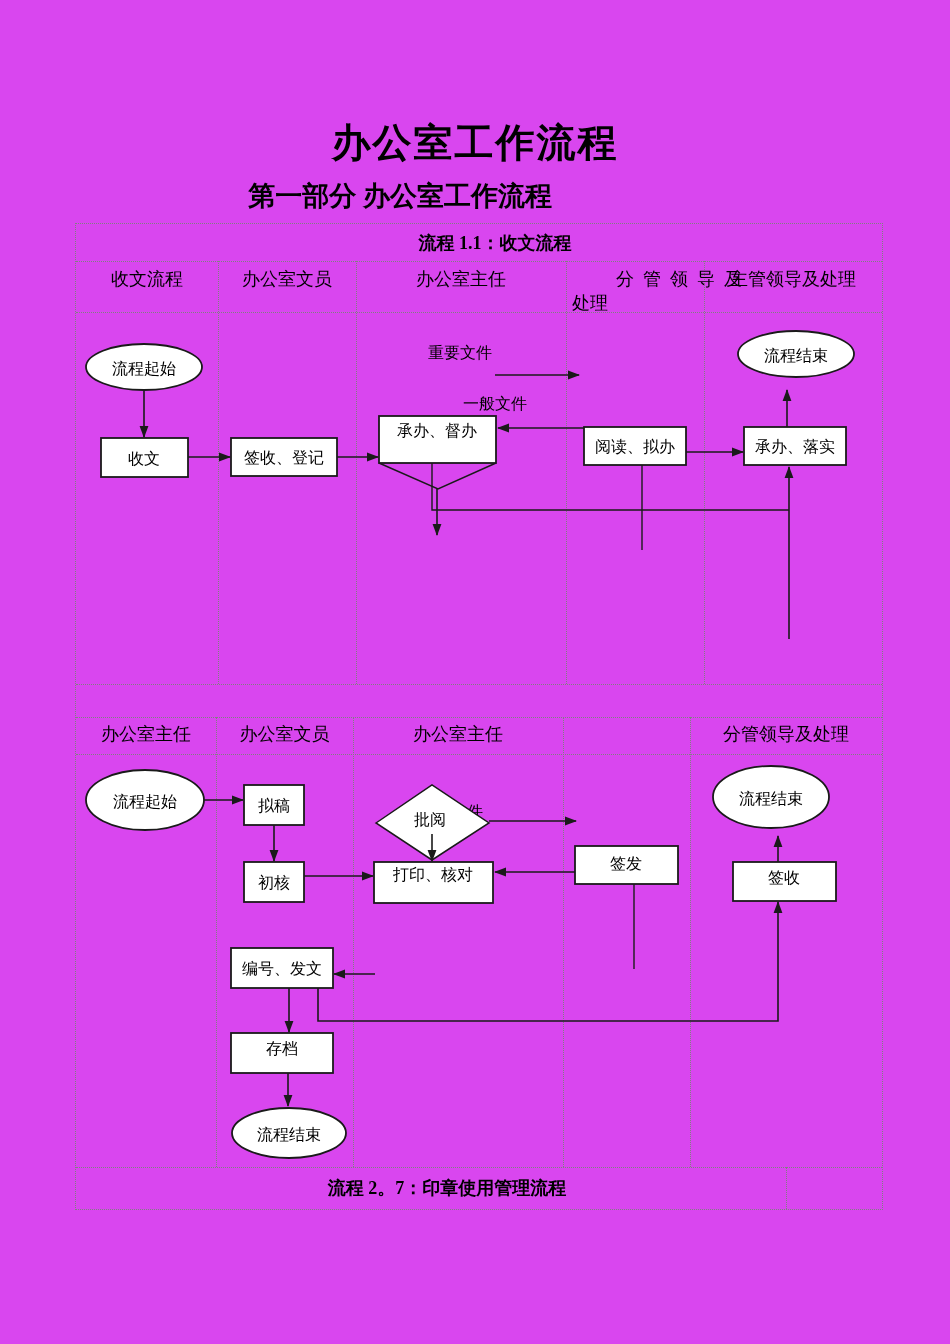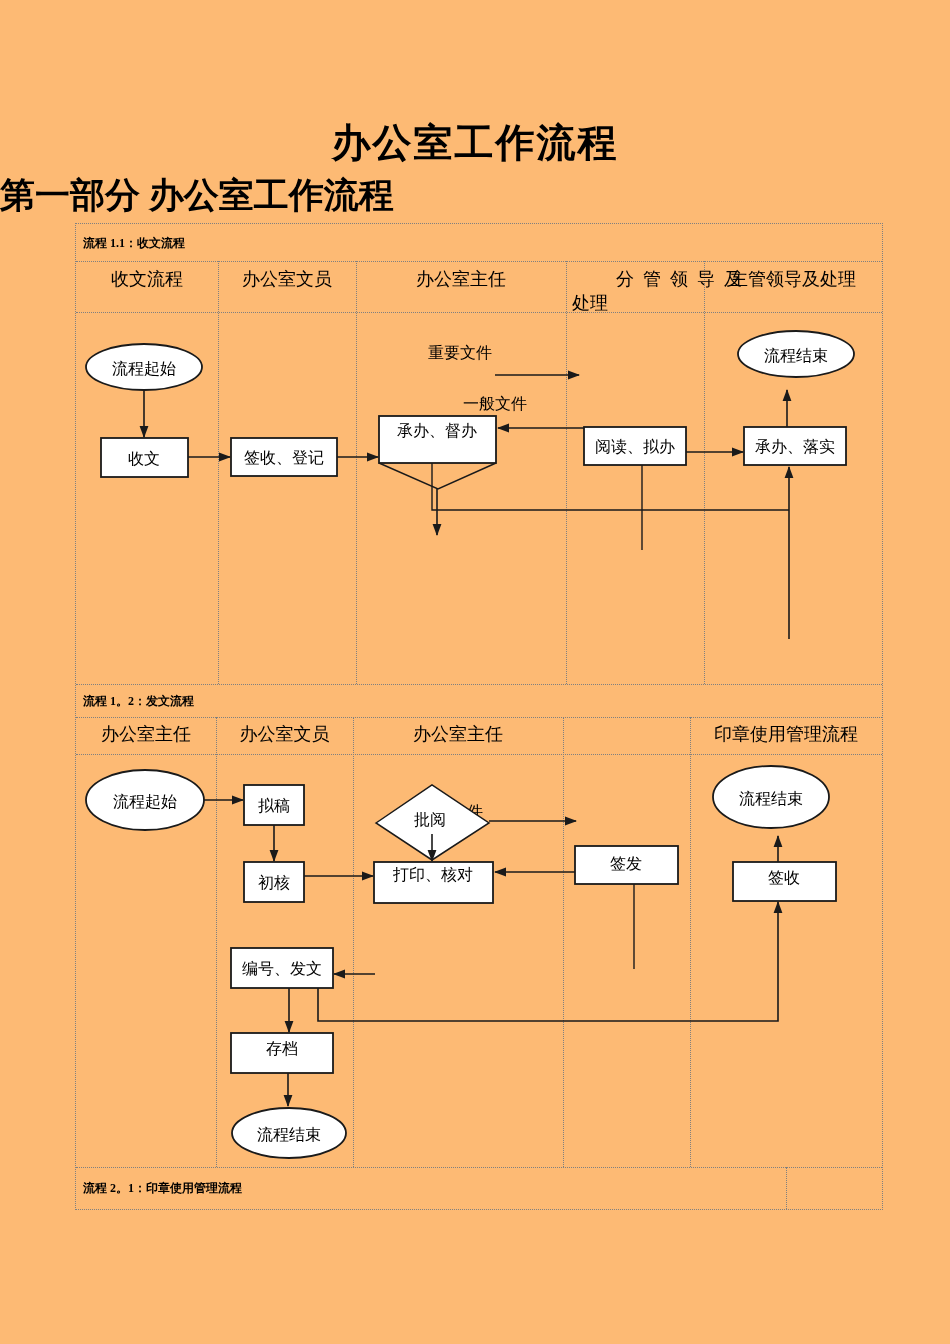--- a/index.html
+++ b/index.html
@@ -1,38 +1,38 @@
 <!DOCTYPE html>
 <html><head>
 <meta charset="utf-8">
 <style>
   html,body{margin:0;padding:0;background:#ffffff;}
   .doc{
-    position:relative; width:950px; height:1344px; background:#fdba74;
+    position:relative; width:950px; height:1344px; background:#d946ef;
     font-family:"Liberation Serif", serif; color:#000; overflow:hidden;
   }
   .doc-title{
     position:absolute; left:0; top:120px; width:950px; text-align:center;
     font-family:"Liberation Sans", sans-serif; font-weight:bold;
     font-size:39px; letter-spacing:2px; line-height:46px;
   }
   .doc-subtitle{
-    position:absolute; left:0; top:180px; width:800px; text-align:left;
+    position:absolute; left:0; top:180px; width:800px; text-align:center;
     font-family:"Liberation Serif", serif; font-weight:bold;
-    font-size:35px; line-height:32px;
+    font-size:27px; line-height:32px;
   }
   .wtable{
     position:absolute; left:75px; top:223px; width:806px; height:985px;
     border:1px dotted #808080; box-sizing:content-box;
   }
   .hline{position:absolute; left:0; width:806px; height:0; border-top:1px dotted #808080;}
   .vline{position:absolute; width:0; border-left:1px dotted #808080;}
   .sec-title{
-    position:absolute; left:7px; width:806px; 
-    font-weight:bold; font-size:12px;
+    position:absolute; left:16px; width:806px; text-align:center;
+    font-weight:bold; font-size:18px;
   }
   .hcell{
     position:absolute; text-align:center; font-weight:normal; font-size:18px;
     box-sizing:border-box;
   }
   .c4span{display:block; text-align:left; padding-left:6px; letter-spacing:9px; white-space:nowrap;margin-left:44px;}
   .c4span2{display:block; text-align:left; padding-left:6px;}
   .fc-svg{position:absolute; left:0;}
   svg text{
     font-family:"Liberation Serif", serif; font-size:16px; fill:#000000; stroke:none;
@@ -123,27 +123,26 @@
         <text x="559" y="134" text-anchor="middle" dominant-baseline="central">阅读、拟办</text>
 
         <rect class="shape" x="668" y="115" width="102" height="38"></rect>
         <text x="719" y="134" text-anchor="middle" dominant-baseline="central">承办、落实</text>
 
         <ellipse class="shape" cx="720" cy="42" rx="58" ry="23"></ellipse>
         <text x="720" y="43" text-anchor="middle" dominant-baseline="central">流程结束</text>
       </g>
     </svg>
 
-    <div class="sec-title" style="top:462px; line-height:30px">流程 1。2：发文流程</div>
 
     <div class="hcell" style="left:0;   top:498px; width:140px">办公室主任</div>
     <div class="hcell" style="left:140px; top:498px; width:137px">办公室文员</div>
     <div class="hcell" style="left:277px; top:498px; width:210px">办公室主任</div>
     <div class="hcell" style="left:487px; top:498px; width:127px"></div>
-    <div class="hcell" style="left:614px; top:498px; width:192px">印章使用管理流程</div>
+    <div class="hcell" style="left:614px; top:498px; width:192px">分管领导及处理</div>
 
     <svg class="fc-svg" style="top:532px" width="806" height="411" viewBox="0 0 806 411">
       <defs>
         <marker id="arr2" viewBox="0 0 12 10" markerWidth="12" markerHeight="10" refX="11" refY="5" orient="auto" markerUnits="userSpaceOnUse">
           <path d="M0,0.6 L12,5 L0,9.4 Z" fill="#1a1a1a"></path>
         </marker>
       </defs>
 
       <text x="399" y="55" text-anchor="middle" dominant-baseline="central">件</text>
 
@@ -191,16 +190,16 @@
         <text x="206" y="212" text-anchor="middle" dominant-baseline="central">编号、发文</text>
 
         <rect class="shape" x="155" y="277" width="102" height="40"></rect>
         <text x="206" y="292" text-anchor="middle" dominant-baseline="central">存档</text>
 
         <ellipse class="shape" cx="213" cy="377" rx="57" ry="25"></ellipse>
         <text x="213" y="378" text-anchor="middle" dominant-baseline="central">流程结束</text>
       </g>
     </svg>
 
-    <div class="sec-title" style="top:947px; width:710px; line-height:34px">流程 2。1：印章使用管理流程</div>
+    <div class="sec-title" style="top:947px; width:710px; line-height:34px">流程 2。7：印章使用管理流程</div>
 
   </div>
 </div>
 
 </body></html>

